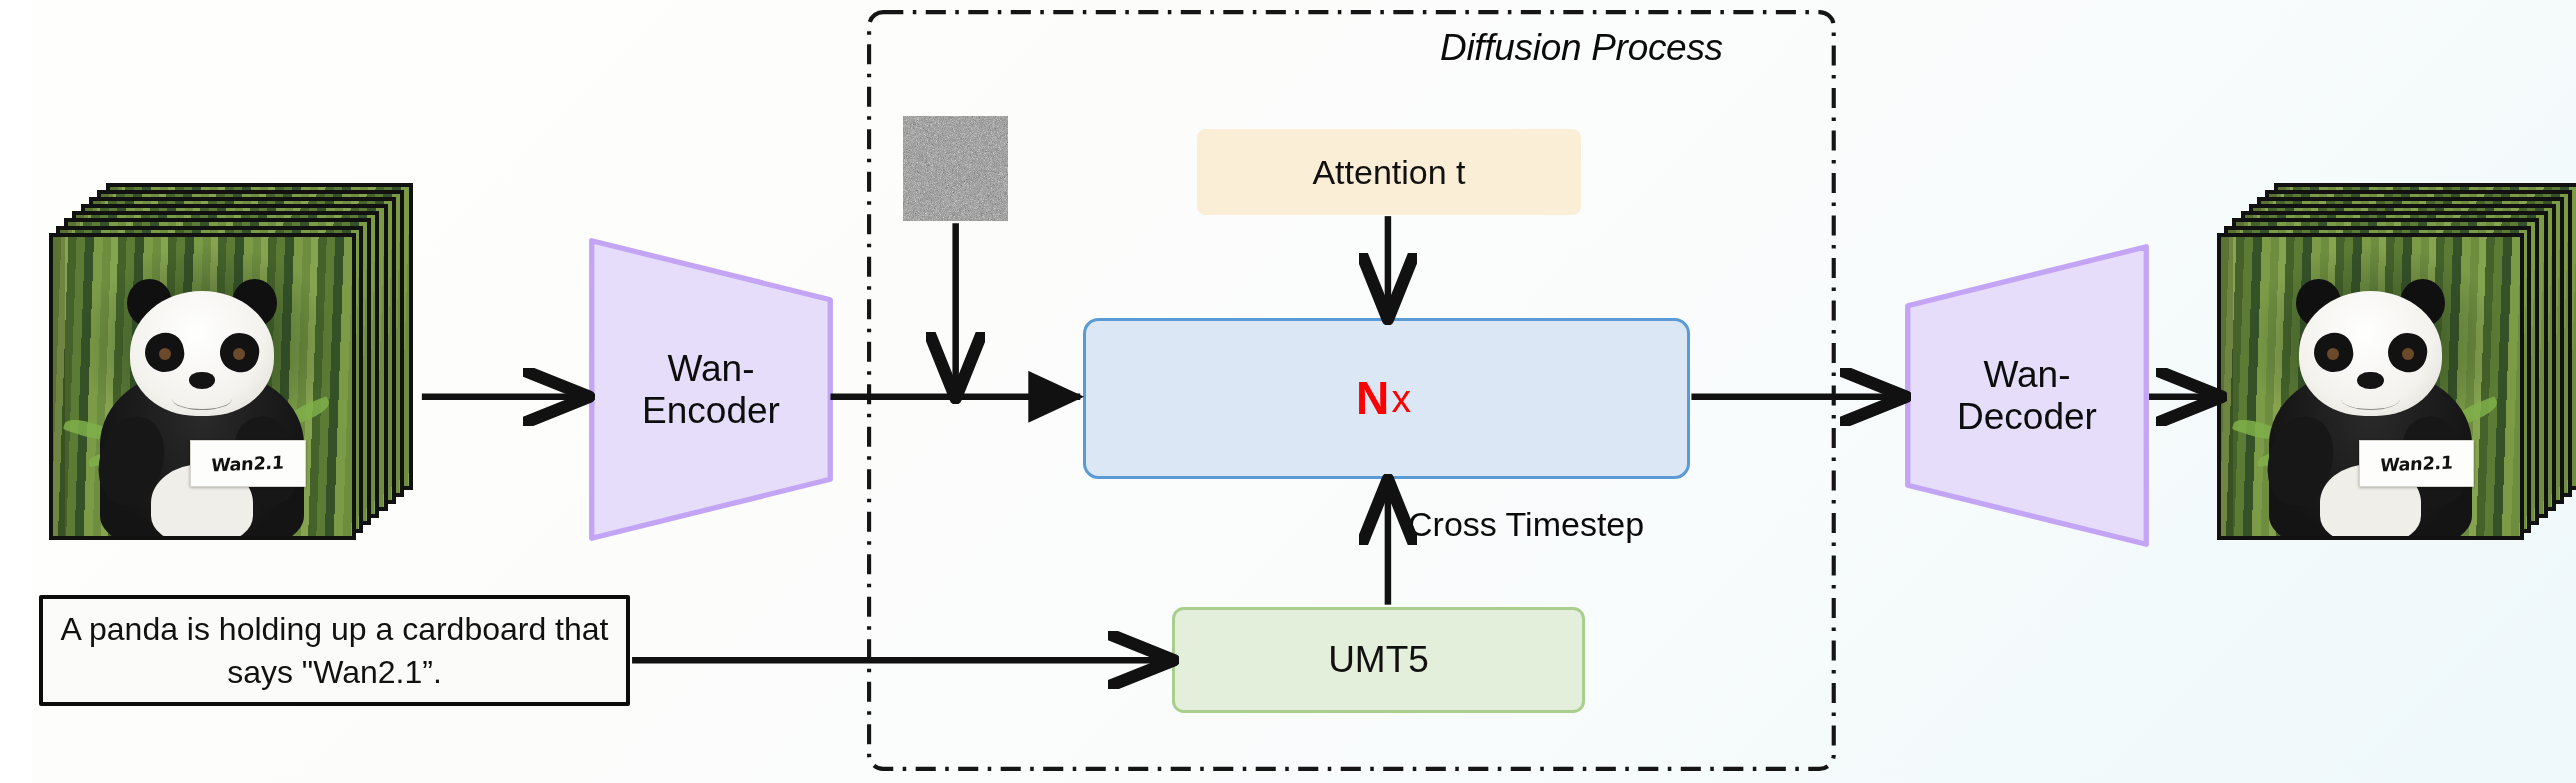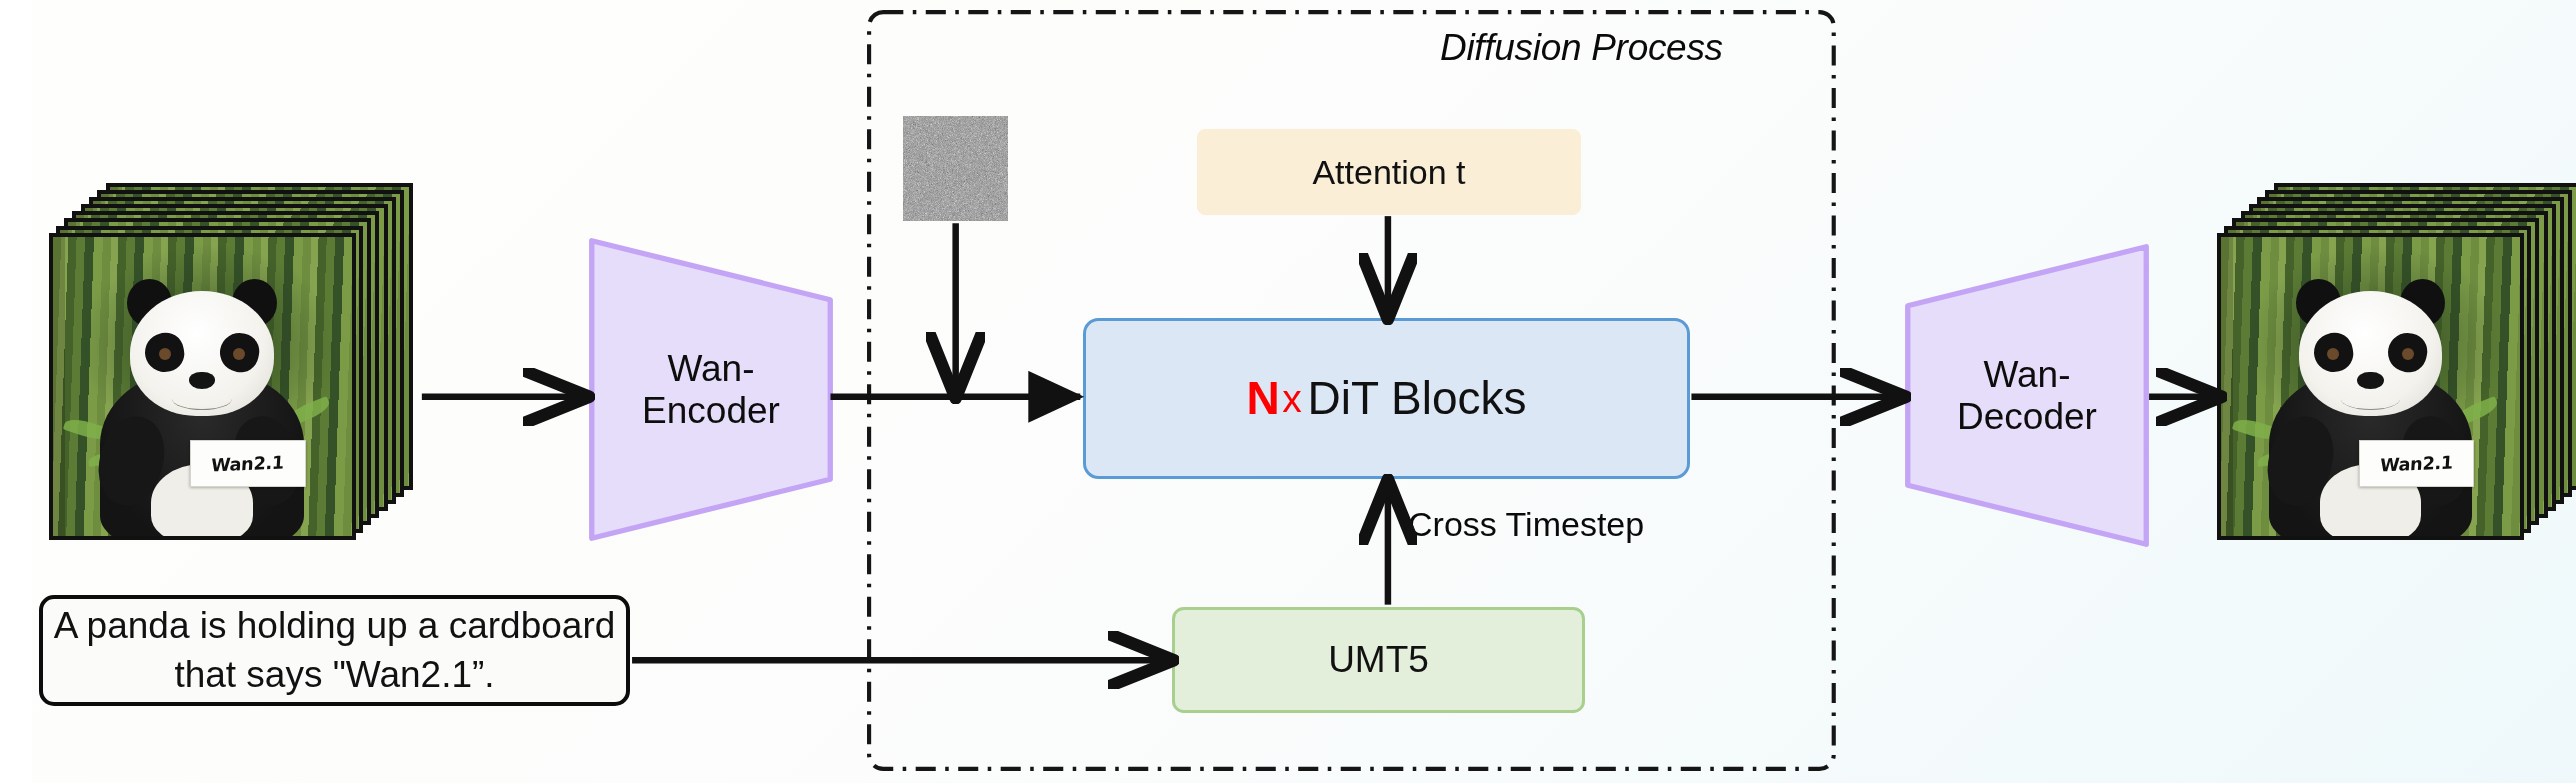--- a/index.html
+++ b/index.html
@@ -82,27 +82,27 @@
   }
 
   
   .prompt-box {
     left: 7px;
     top: 595px;
     width: 591px;
     height: 111px;
     background: #fbfbf9;
     border: 4.1px solid #0c0c0c;
-    border-radius: 15px;
+    border-radius: 2px;
     box-sizing: border-box;
     display: flex;
     align-items: center;
     justify-content: center;
     text-align: center;
-    font-size: 37px;
+    font-size: 32px;
     line-height: 1.32;
     color: #111111;
     padding: 0 3px;
   }
 
   
   .cross-attn-label {
     left: 1376px;
     top: 505px;
     font-size: 34px;
@@ -296,21 +296,20 @@
     </svg>
   </div>
 
   <div class="abs rbox timestep-box">
     <span>Attention t</span>
   </div>
 
   <div class="abs rbox dit-box">
     <span class="dit-n">N</span>
     <span class="dit-x">x</span>
-    <span>DiT Blocks</span>
   </div>
 
   <div class="abs rbox umt5-box">
     <span>UMT5</span>
   </div>
 
   <div class="abs cross-attn-label">Cross Timestep</div>
 
   <div class="abs prompt-box">
     <span>A panda is holding up a cardboard that says "Wan2.1”.</span>

